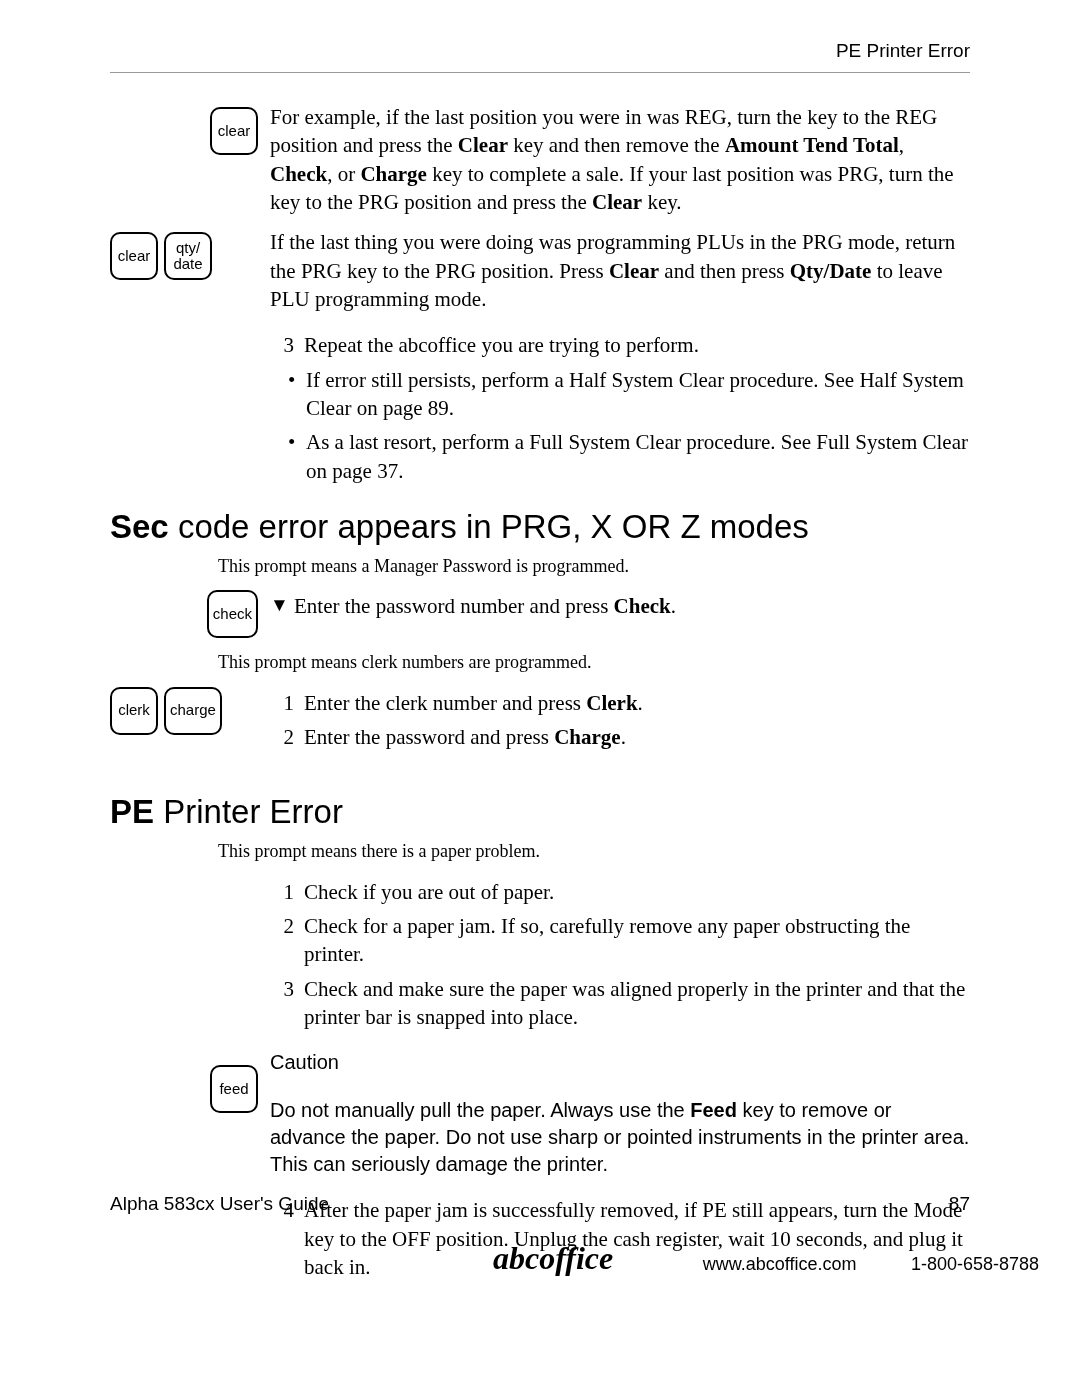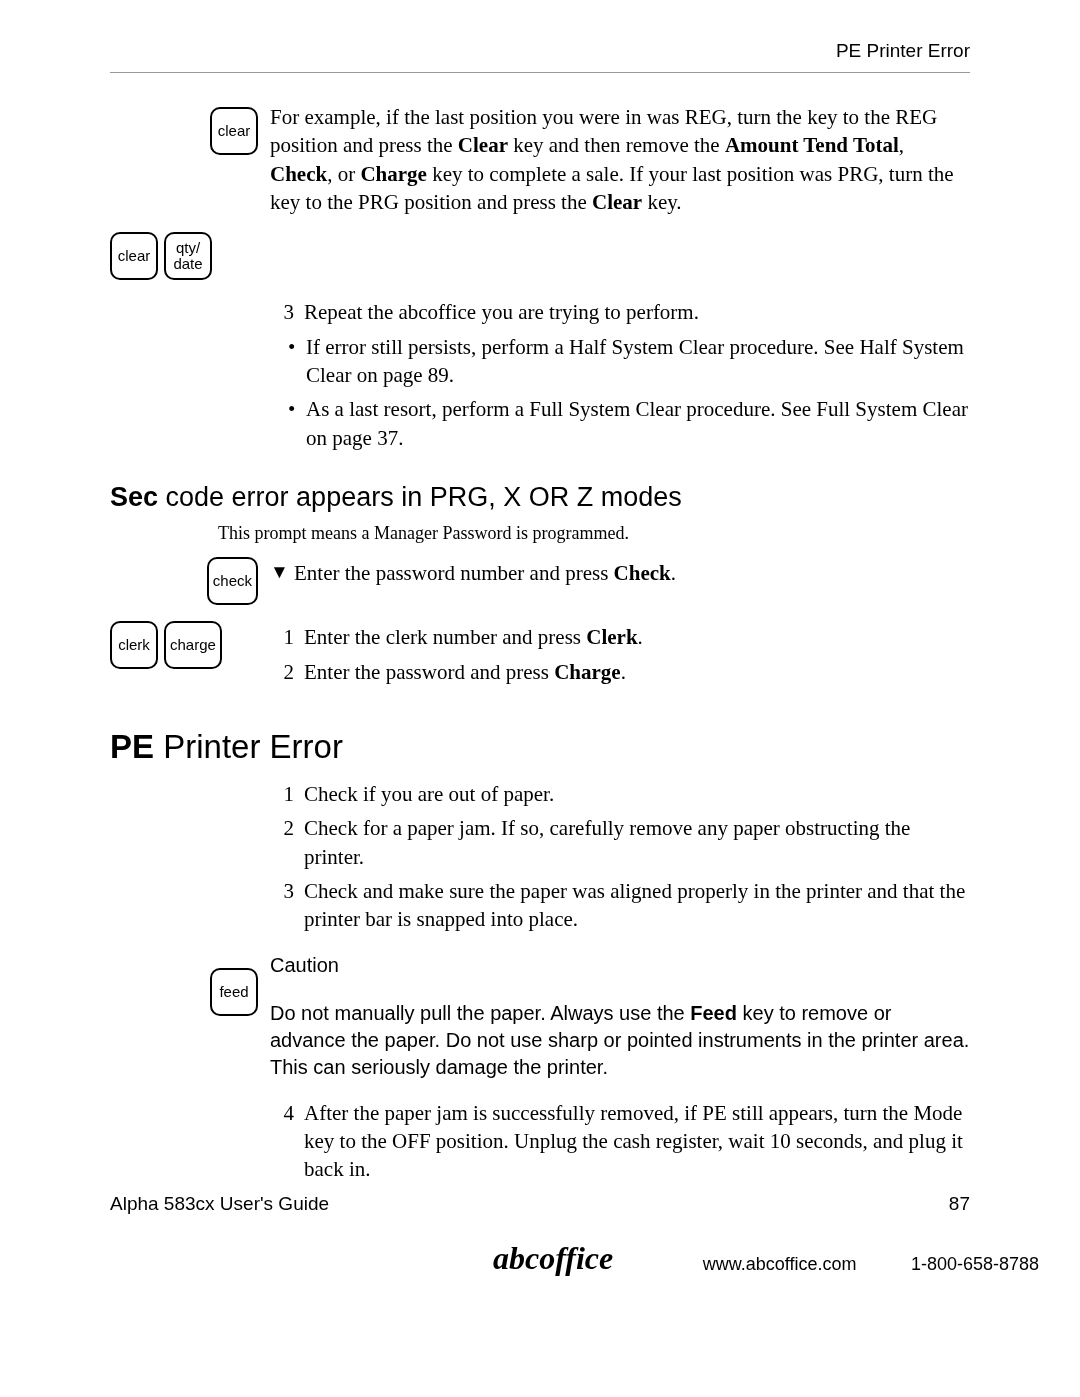--- a/index.html
+++ b/index.html
@@ -84,23 +84,23 @@
     align-items: flex-start;
     margin: 6px 0;
   }
   .arrow {
     width: 24px;
     flex-shrink: 0;
     font-size: 19px;
   }
   .heading {
     font-family: "Helvetica Neue", Arial, sans-serif;
-    font-size: 27px;
+    font-size: 33px;
     font-weight: normal;
-    margin-top: 24px;
+    margin-top: 17px;
     margin-bottom: 8px;
   }
   .heading.big {
     font-size: 33px;
     margin-top: 36px;
     margin-bottom: 8px;
   }
   .intro {
     margin-left: 108px;
     font-size: 18px;
@@ -167,20 +167,23 @@
       <span>For example, if the last position you were in was REG, turn the key to the REG position and press the </span><b>Clear</b><span> key and then remove the </span><b>Amount Tend Total</b><span>, </span><b>Check</b><span>, or </span><b>Charge</b><span> key to complete a sale. If your last position was PRG, turn the key to the PRG position and press the </span><b>Clear</b><span> key.</span>
     </div>
   </div>
 
   <div class="content-block">
     <div class="keycol">
       <div class="key">clear</div>
       <div class="key" style="white-space:pre-line;">qty/
 date</div>
     </div>
+    <div class="body-text">
+      <span>If the last thing you were doing was programming PLUs in the PRG mode, return the PRG key to the PRG position. Press </span><b>Clear</b><span> and then press </span><b>Qty/Date</b><span> to leave PLU programming mode.</span>
+    </div>
   </div>
 
   <div class="content-block">
     <div class="keycol"></div>
     <div class="body-text">
       <div class="step-row">
         <div class="step-num">3</div>
         <div class="step-text">Repeat the abcoffice you are trying to perform.</div>
       </div>
       <div class="bullet-row">
@@ -205,20 +208,21 @@
     <div class="body-text">
       <div class="arrow-row">
         <div class="arrow">▼</div>
         <div class="step-text">
           <span>Enter the password number and press </span><b>Check</b><span>.</span>
         </div>
       </div>
     </div>
   </div>
 
+  <div class="intro">This prompt means clerk numbers are programmed.</div>
   <div class="content-block">
     <div class="keycol">
       <div class="key">clerk</div>
       <div class="key">charge</div>
     </div>
     <div class="body-text">
       <div class="step-row">
         <div class="step-num">1</div>
         <div class="step-text">
           <span>Enter the clerk number and press </span><b>Clerk</b><span>.</span>
@@ -229,20 +233,21 @@
         <div class="step-text">
           <span>Enter the password and press </span><b>Charge</b><span>.</span>
         </div>
       </div>
     </div>
   </div>
 
   <div class="heading big">
     <b>PE</b><span> Printer Error</span>
   </div>
+  <div class="intro">This prompt means there is a paper problem.</div>
   <div class="content-block">
     <div class="keycol"></div>
     <div class="body-text">
       <div class="step-row">
         <div class="step-num">1</div>
         <div class="step-text">Check if you are out of paper.</div>
       </div>
       <div class="step-row">
         <div class="step-num">2</div>
         <div class="step-text">Check for a paper jam. If so, carefully remove any paper obstructing the printer.</div>

